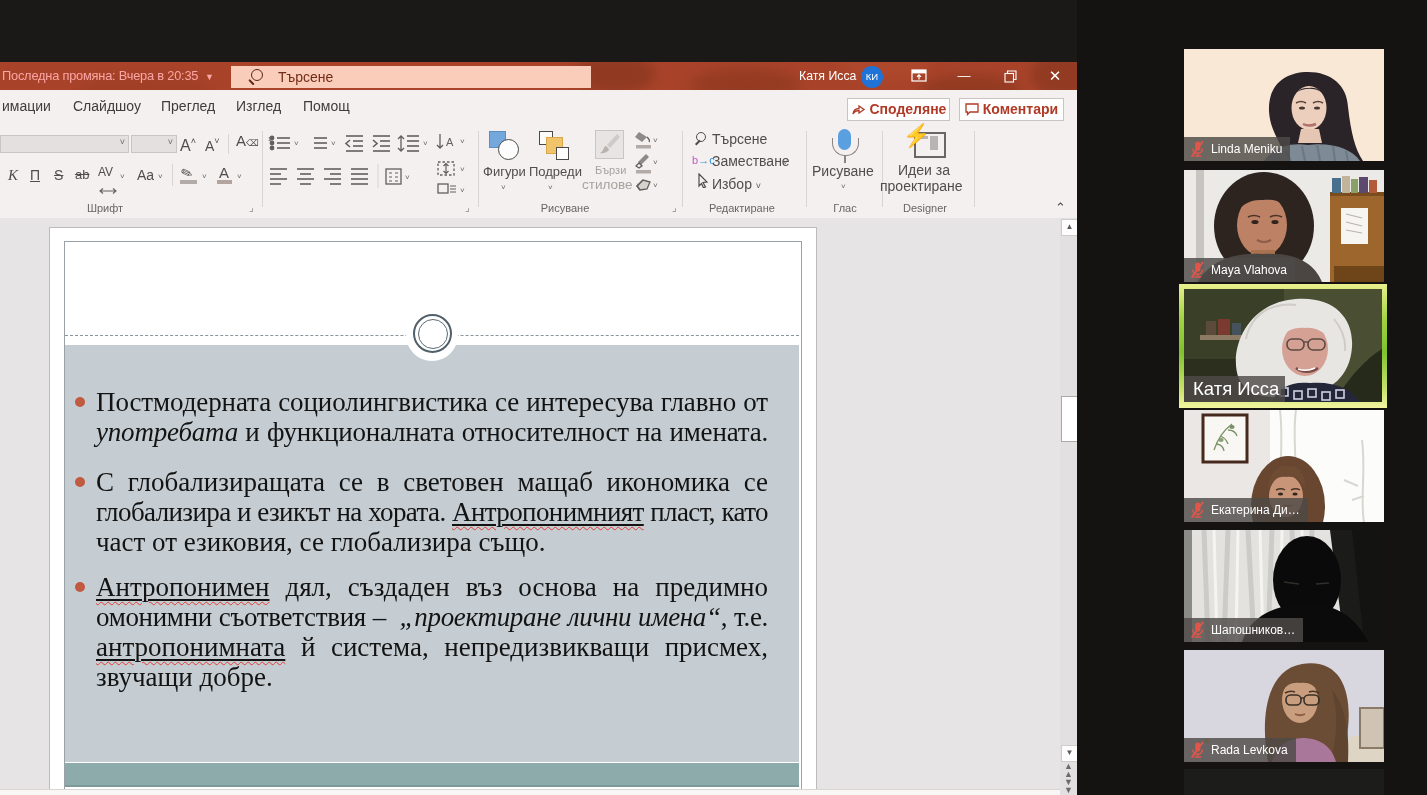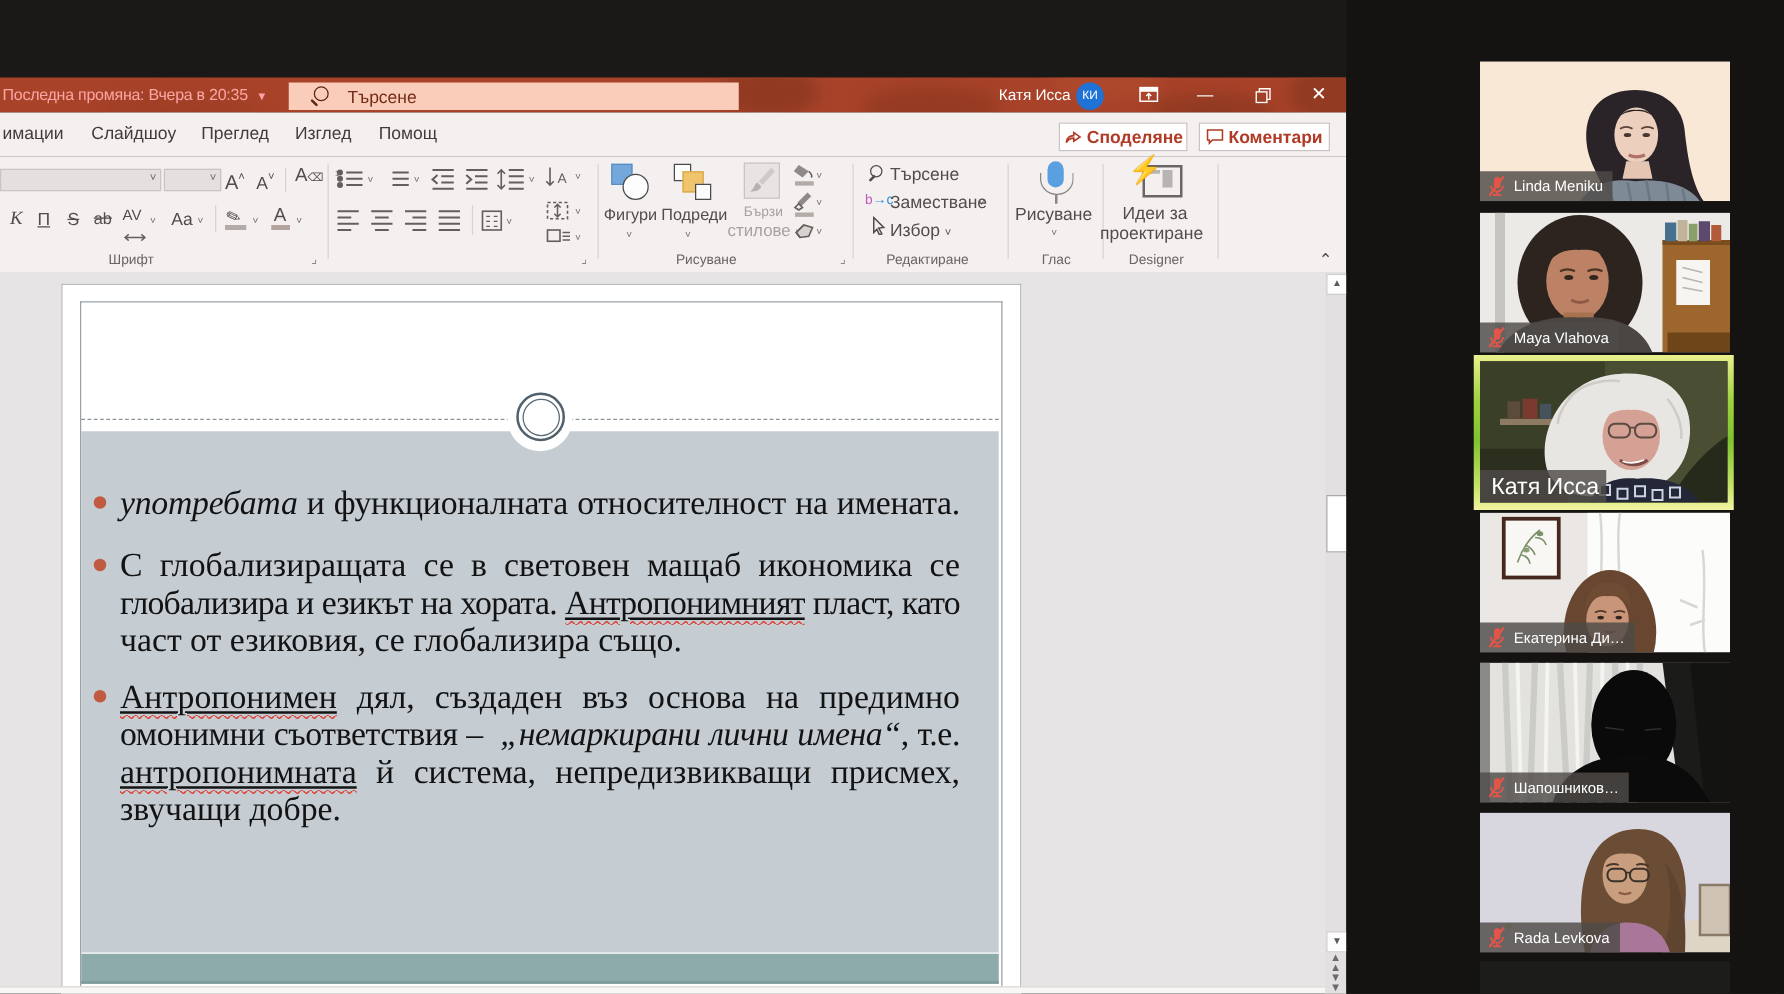--- a/index.html
+++ b/index.html
@@ -290,30 +290,31 @@
   <div class="abs" id="innerrect"></div>
   <div class="abs" id="dashline"></div>
   <div class="abs" id="content"></div>
   <div class="abs" id="notch"></div>
   <div class="abs" id="ring1"></div>
   <div class="abs" id="ring2"></div>
   <div class="abs" id="tealband"></div>
   <div class="abs" style="left:0;top:789px;width:1077px;height:6px;background:#f8f7f6;border-top:1px solid #d9d6d5;box-sizing:border-box;"></div>
   <div class="abs" id="slidetext">
     <div class="para">
+      <div class="jl" style="letter-spacing:-0.1px;">Постмодерната социолингвистика се интересува главно от</div>
       <div class="jl" style="letter-spacing:-0.2px;"><i>употребата</i> и функционалната относителност на имената.</div>
     </div>
     <div class="para" style="margin-bottom:15px;">
       <div class="jl">С глобализиращата се в световен мащаб икономика се</div>
       <div class="jl" style="letter-spacing:-0.6px;">глобализира и езикът на хората. <span class="sq2"><span class="sq1">Антропонимният</span></span> пласт, като</div>
       <div>част от езиковия, се глобализира също.</div>
     </div>
     <div class="para">
       <div class="jl"><span class="sq2"><span class="sq1">Антропонимен</span></span> дял, създаден въз основа на предимно</div>
-      <div class="jl" style="letter-spacing:-0.32px;">омонимни съответствия – &nbsp;<i>„немаркирани лични имена“</i>, т.е.</div>
+      <div class="jl" style="letter-spacing:-0.32px;">омонимни съответствия – &nbsp;<i>„проектиране лични имена“</i>, т.е.</div>
       <div class="jl"><span class="sq2"><span class="sq1">антропонимната</span></span> й система, непредизвикващи присмех,</div>
       <div>звучащи добре.</div>
     </div>
   </div>
   <div class="abs" id="vscroll"></div>
   <div class="sbtn abs" style="top:219px;">▲</div>
   <div class="abs" id="sthumb"></div>
   <div class="sbtn abs" style="top:745px;">▼</div>
   <div class="dblarr abs" style="top:762px;">▲<br>▲</div>
   <div class="dblarr abs" style="top:778px;">▼<br>▼</div>

